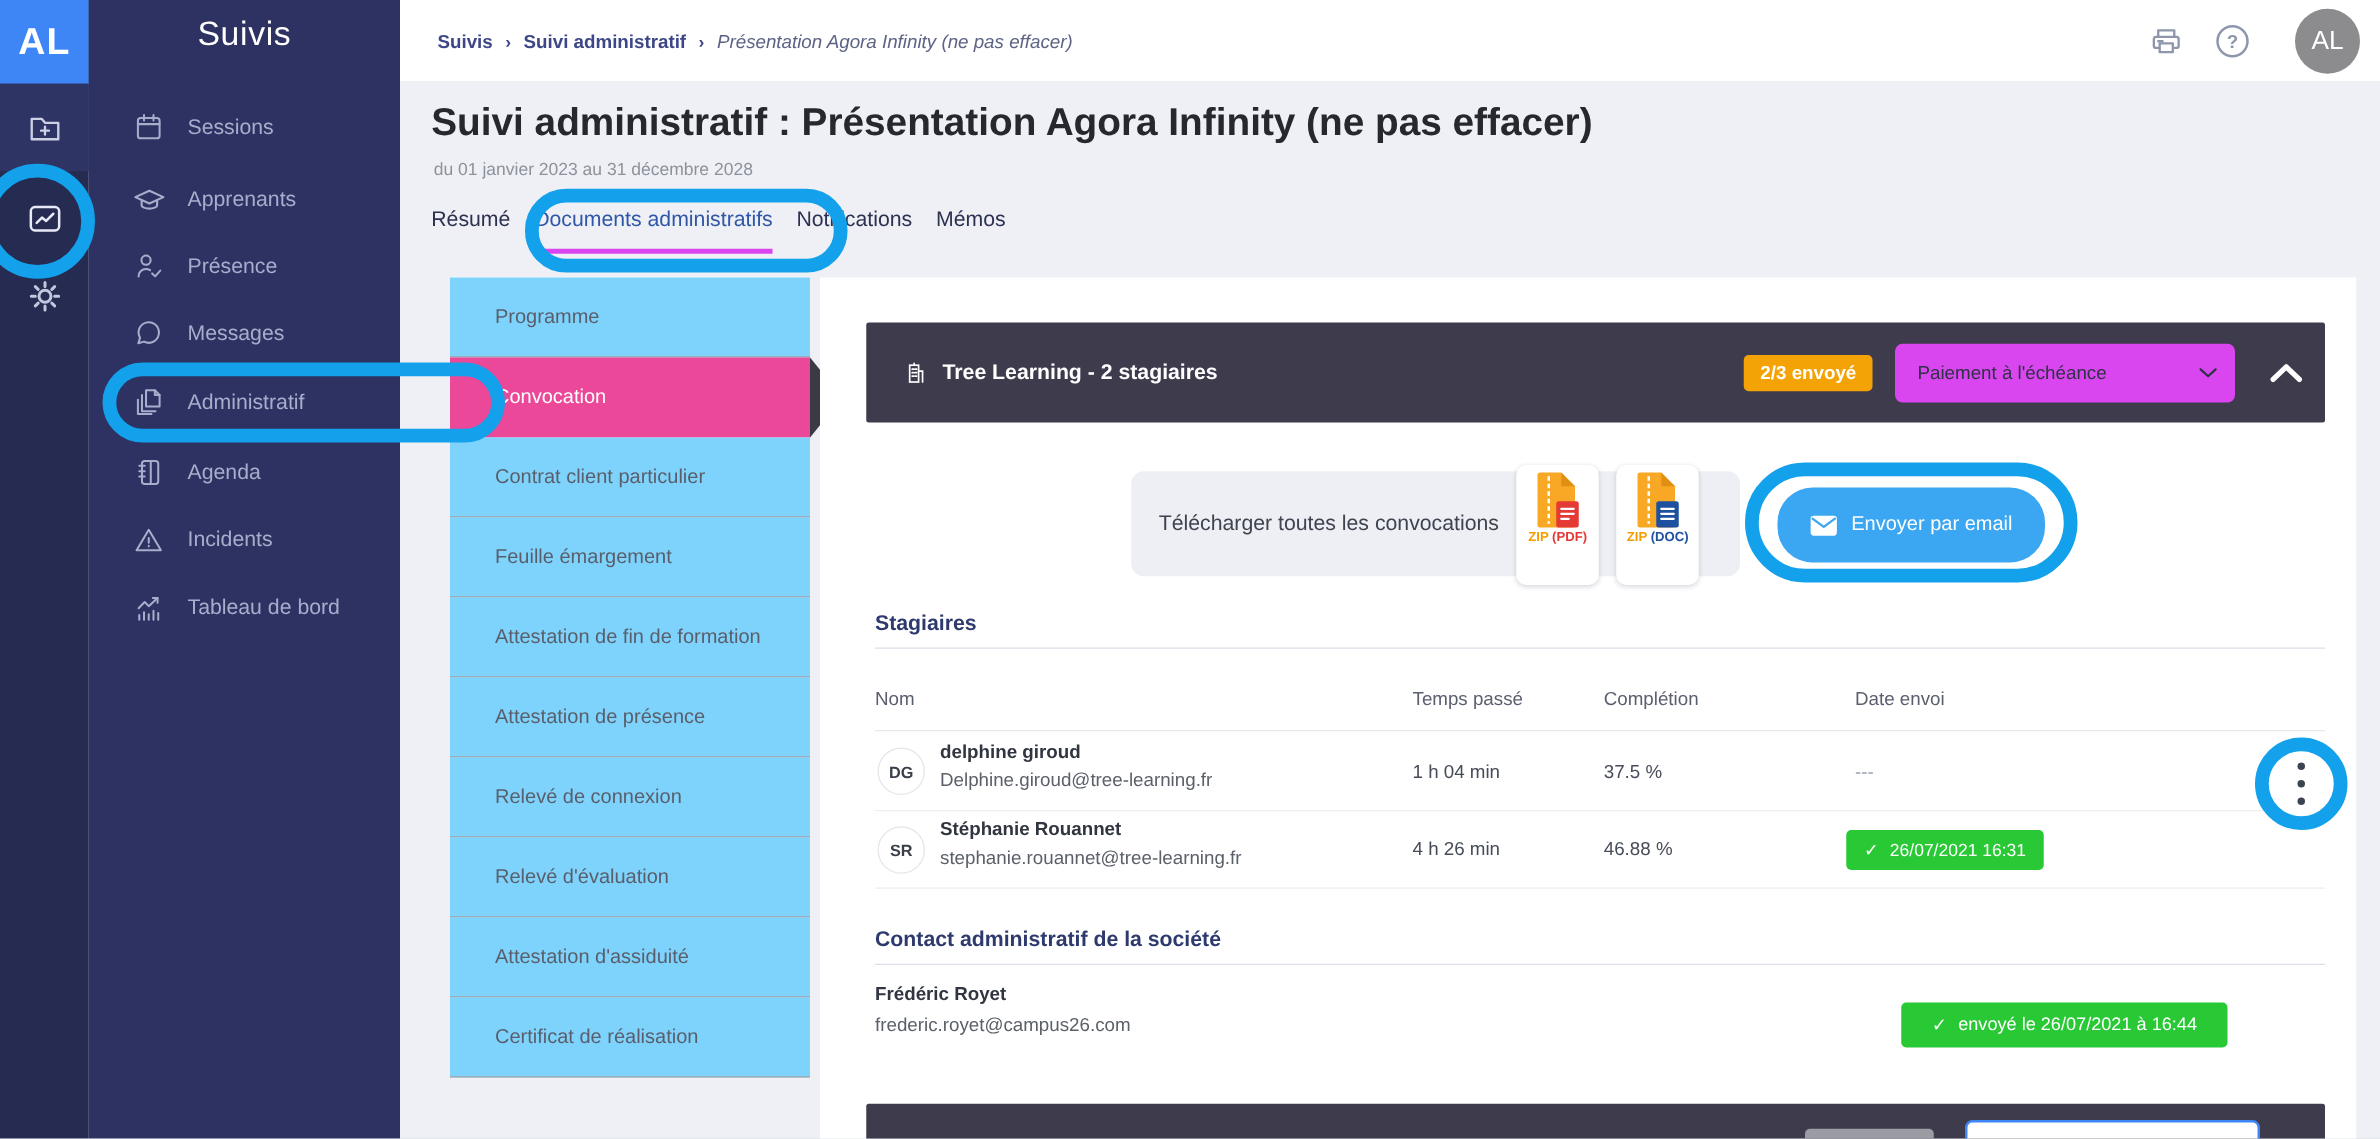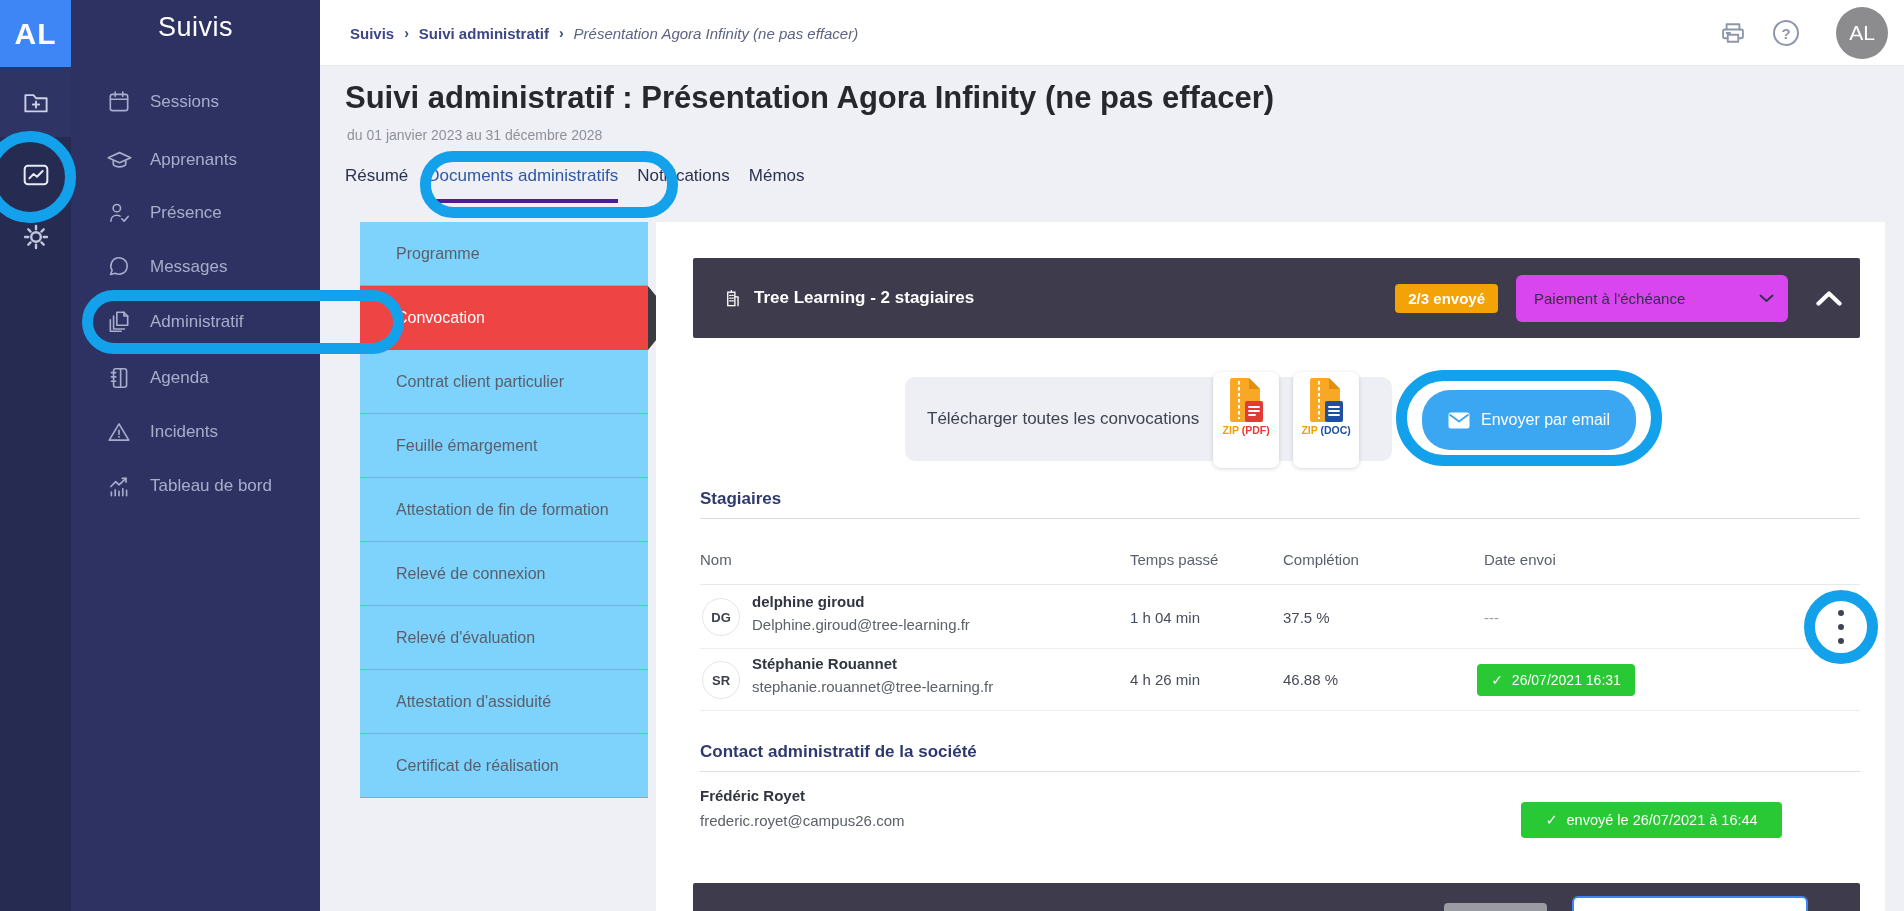--- a/index.html
+++ b/index.html
@@ -33,27 +33,27 @@
   .help-circle{width:26px;height:26px;border:2px solid #8d96ab;border-radius:50%;color:#8d96ab;font-size:15px;font-weight:700;
                display:flex;align-items:center;justify-content:center}
   .avatar{position:absolute;top:7px;width:52px;height:52px;border-radius:50%;background:#8c8c8e;color:#fff;
           display:flex;align-items:center;justify-content:center;font-size:21px;font-weight:500;cursor:pointer}
 
   
   .page-title{position:absolute;left:345px;top:80px;font-size:31px;font-weight:700;color:#26282e}
   .page-sub{position:absolute;left:347px;top:127px;font-size:14px;color:#8d919b}
   .tabs{position:absolute;left:345px;top:166px;display:flex;gap:19px;font-size:17px}
   .tab{color:#2c3150;padding-bottom:13px;cursor:pointer}
-  .tab.active{color:#2f57a7;border-bottom:4px solid #4c1d95}
+  .tab.active{color:#2f57a7;border-bottom:4px solid #d946ef}
 
   
   .doclist{position:absolute;left:360px;top:222px;width:288px;background:#fff}
   .doc-item{position:relative;height:64px;display:flex;align-items:center;padding-left:36px;
             border-bottom:1px solid #a3a3a3;font-size:16px;color:#5a5e6b;cursor:pointer;background:#7dd3fc}
-  .doc-item.active{background:#ef4444;color:#fff;border-bottom:none}
+  .doc-item.active{background:#ec4899;color:#fff;border-bottom:none}
   .doc-arrow{position:absolute;right:-26px;top:0;width:0;height:0;
              border-top:32px solid transparent;border-bottom:32px solid transparent;border-left:26px solid #3a3a42}
 
   
   .panel{position:absolute;left:656px;top:222px;width:1229px;height:689px;background:#fff}
 
   .company-bar{position:absolute;left:693px;top:258px;width:1167px;height:80px;background:#3e3b4d;border-radius:2px;
                display:flex;align-items:center;padding:0 14px 0 30px;gap:18px}
   .company-name{color:#fff;font-size:17px;font-weight:600;display:flex;align-items:center;gap:12px}
   .badge-orange{margin-left:auto;background:#f4a306;color:#fff;font-size:15px;font-weight:700;
@@ -253,20 +253,23 @@
     <div class="doc-item">
         <span>Contrat client particulier</span>
       </div>
     <div class="doc-item">
         <span>Feuille émargement</span>
       </div>
     <div class="doc-item">
         <span>Attestation de fin de formation</span>
       </div>
     <div class="doc-item">
+        <span>Attestation de présence</span>
+      </div>
+    <div class="doc-item">
         <span>Relevé de connexion</span>
       </div>
     <div class="doc-item">
         <span>Relevé d'évaluation</span>
       </div>
     <div class="doc-item">
         <span>Attestation d'assiduité</span>
       </div>
     <div class="doc-item">
         <span>Certificat de réalisation</span>

